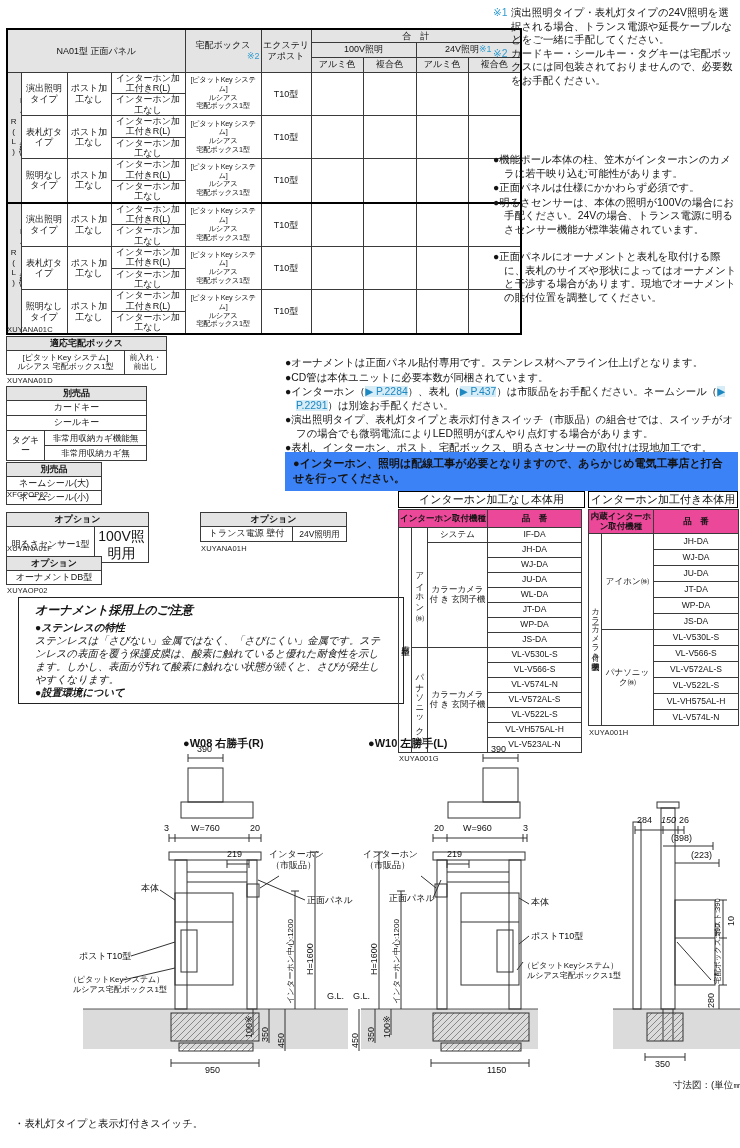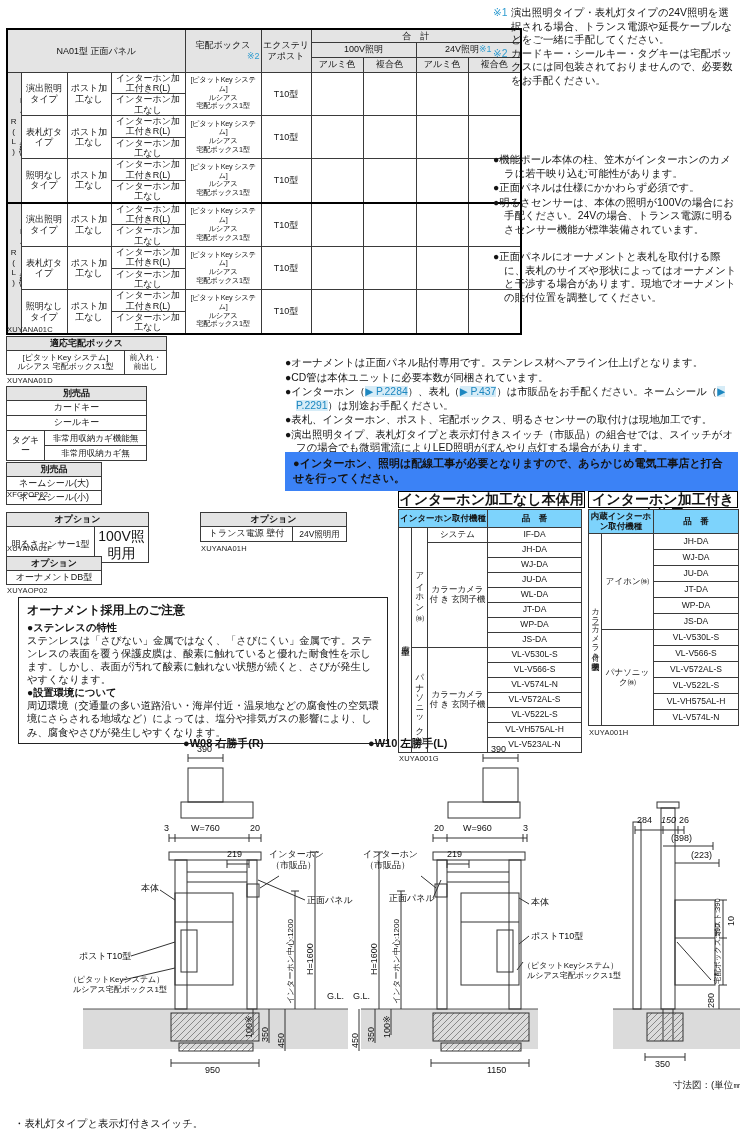--- a/index.html
+++ b/index.html
@@ -25,30 +25,30 @@
                         padding:1px 2px;line-height:1.2;font-weight:normal;}
   .stable th{background:#e4e4e4;font-weight:bold;}
   
   .note{font-size:10.4px;line-height:1.3;}
   .mrow{display:flex;}
   .mrow .mk{flex:0 0 18px;}
   .mrow .tx{flex:1;}
   .bul{text-indent:-11px;padding-left:11px;margin:0 0 1px 0;}
   .link{color:#1d87c0;background:#d6ecf7;}
   .pinkbox{background:#3b82f6;font-weight:bold;font-size:11px;line-height:1.4;padding:4px 8px;}
-  .ornbox{border:1.5px solid #222;padding:4px 8px;}
+  .ornbox{border:1.5px solid #222;padding:4px 16px;font-style:italic;}
   .ornbox .otitle{font-size:12px;font-weight:bold;margin-bottom:2px;}
   .ornbox .osub{font-size:10.3px;font-weight:bold;line-height:1.27;}
   .ornbox .obody{font-size:10.3px;line-height:1.27;margin:0;}
   
-  .ictitle{border:1px solid #000;font-weight:bold;font-size:14px;text-align:center;line-height:15px;height:15px;}
+  .ictitle{border:1px solid #000;font-weight:normal;font-size:11px;text-align:center;line-height:15px;height:15px;}
   .ict{border:1.5px solid #000;table-layout:fixed;}
   .ict th,.ict td{border:1px solid #3a3a3a;font-size:8.5px;text-align:center;padding:0 1px;
                   line-height:1.15;font-weight:normal;overflow:hidden;}
-  .ict th{background:#7dd3fc;font-weight:bold;}
+  .ict th{background:#ec4899;font-weight:bold;}
   .pn{font-size:9px;}
   
   .dtitle{font-size:11px;font-weight:bold;white-space:nowrap;}
   .dlbl{font-size:9px;white-space:nowrap;color:#111;line-height:1.1;}
   .rot{transform:rotate(-90deg);transform-origin:0 0;}
   .foot{font-size:10.4px;line-height:1.32;white-space:pre-wrap;}
 </style>
 </head>
 <body>
 
@@ -312,21 +312,20 @@
         </tr>
   </tbody>
     </table>
   <div class="abs code" style="left:7px;top:586px;">XUYAOP02</div>
 
   <div class="abs ornbox" style="left:18px;top:597px;width:352px;">
     <div class="otitle">オーナメント採用上のご注意</div>
     <div class="osub">●ステンレスの特性</div>
     <p class="obody">ステンレスは「さびない」金属ではなく、「さびにくい」金属です。ステンレスの表面を覆う保護皮膜は、酸素に触れていると優れた耐食性を示します。しかし、表面が汚れて酸素に触れない状態が続くと、さびが発生しやすくなります。</p>
     <div class="osub">●設置環境について</div>
-    <p class="obody">周辺環境（交通量の多い道路沿い・海岸付近・温泉地などの腐食性の空気環境にさらされる地域など）によっては、塩分や排気ガスの影響により、しみ、腐食やさびが発生しやすくなります。</p>
   </div>
 
   <div class="abs note" style="left:493px;top:6px;width:246px;">
     <div class="mrow">
         <span class="mk blue">※1</span>
         <span class="tx">演出照明タイプ・表札灯タイプの24V照明を選択される場合、トランス電源や延長ケーブルなどをご一緒に手配してください。</span>
       </div>
     <div class="mrow">
         <span class="mk blue">※2</span>
         <span class="tx">カードキー・シールキー・タグキーは宅配ボックスには同包装されておりませんので、必要数をお手配ください。</span>
@@ -334,22 +333,22 @@
     <p class="bul" style="margin-top:66px">●機能ポール本体の柱、笠木がインターホンのカメラに若干映り込む可能性があります。</p>
     <p class="bul">●正面パネルは仕様にかかわらず必須です。</p>
     <p class="bul">●明るさセンサーは、本体の照明が100Vの場合にお手配ください。24Vの場合、トランス電源に明るさセンサー機能が標準装備されています。</p>
     <p class="bul" style="margin-top:14px">●正面パネルにオーナメントと表札を取付ける際に、表札のサイズや形状によってはオーナメントと干渉する場合があります。現地でオーナメントの貼付位置を調整してください。</p>
   </div>
 
   <div class="abs note" style="left:285px;top:356px;width:452px;">
     <p class="bul">●オーナメントは正面パネル貼付専用です。ステンレス材ヘアライン仕上げとなります。</p>
     <p class="bul">●CD管は本体ユニットに必要本数が同梱されています。</p>
     <p class="bul"><span>●インターホン（</span><span class="link">▶ P.2284</span><span>）、表札（</span><span class="link">▶ P.437</span><span>）は市販品をお手配ください。ネームシール（</span><span class="link">▶ P.2291</span><span>）は別途お手配ください。</span></p>
+    <p class="bul">●演出照明タイプ、表札灯タイプと表示灯付きスイッチ（市販品）の組合せでは、スイッチがオフの場合でも微弱電流によりLED照明がぼんやり点灯する場合があります。</p>
     <p class="bul">●表札、インターホン、ポスト、宅配ボックス、明るさセンサーの取付けは現地加工です。</p>
-    <p class="bul">●演出照明タイプ、表札灯タイプと表示灯付きスイッチ（市販品）の組合せでは、スイッチがオフの場合でも微弱電流によりLED照明がぼんやり点灯する場合があります。</p>
   </div>
 
   <div class="abs pinkbox" style="left:285px;top:452px;width:437px;">●インターホン、照明は配線工事が必要となりますので、あらかじめ電気工事店と打合せを行ってください。</div>
 
   <div class="abs ictitle" style="left:398px;top:491px;width:185px;">インターホン加工なし本体用</div>
   <table class="ict abs" style="left:398px;top:509px;width:183px;">
     <colgroup>
         <col style="width:13px">
         <col style="width:16px">
         <col style="width:60px">

